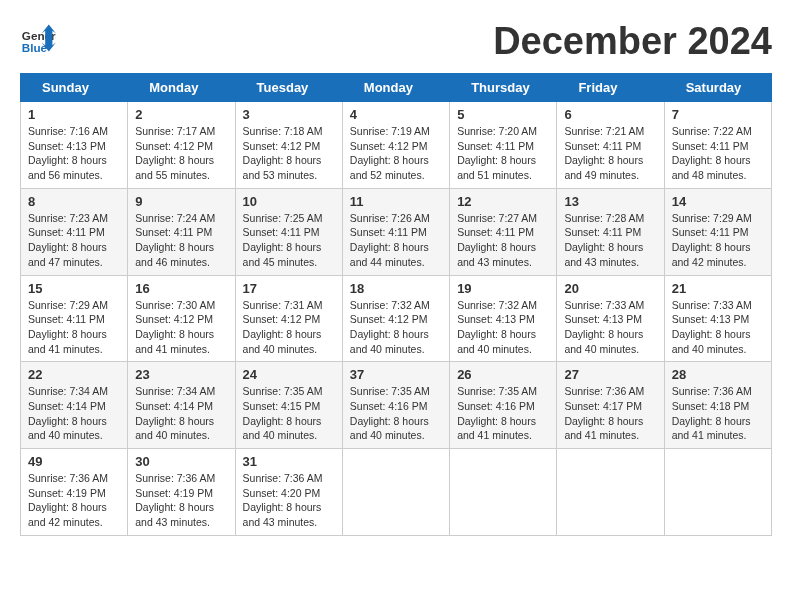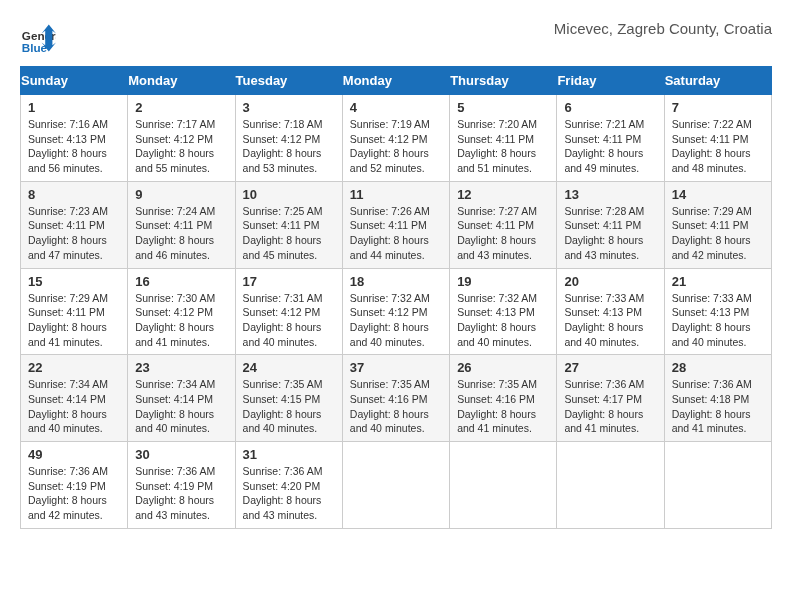--- a/index.html
+++ b/index.html
@@ -30,21 +30,21 @@
     .location-subtitle { font-size: 15px; color: #555; }
     .calendar-table {
       width: 100%;
       border-collapse: collapse;
       font-size: 11px;
     }
     .calendar-table th {
       background: #1a6fba;
       color: #fff;
       text-align: left;
-      padding: 6px 0;
+      padding: 6px 21px;
       font-size: 13px;
       font-weight: bold;
       border: 1px solid #1a6fba;
     }
     .calendar-table td {
       vertical-align: top;
       border: 1px solid #ccc;
       padding: 5px 7px;
       width: 14.28%;
       min-height: 80px;
@@ -74,21 +74,21 @@
 
 <div class="header-area">
   <div class="logo">
     <svg class="logo-icon" viewBox="0 0 40 40">
       <text x="2" y="22" font-size="13" font-weight="bold" fill="#333">General</text>
       <text x="2" y="35" font-size="13" font-weight="bold" fill="#1a6fba">Blue</text>
       <polygon points="32,5 40,15 36,12 36,28 40,25 32,35 24,25 28,28 28,12 24,15" fill="#1a6fba"></polygon>
     </svg>
   </div>
   <div class="title-area">
-    <div class="location-subtitle">Micevec, Zagreb County, Croatia</div>
+    <div class="month-title">December 2024</div>
   </div>
 </div>
 
 <table class="calendar-table">
   <thead>
     <tr>
       <th>Sunday</th>
       <th>Monday</th>
       <th>Tuesday</th>
       <th>Monday</th>

